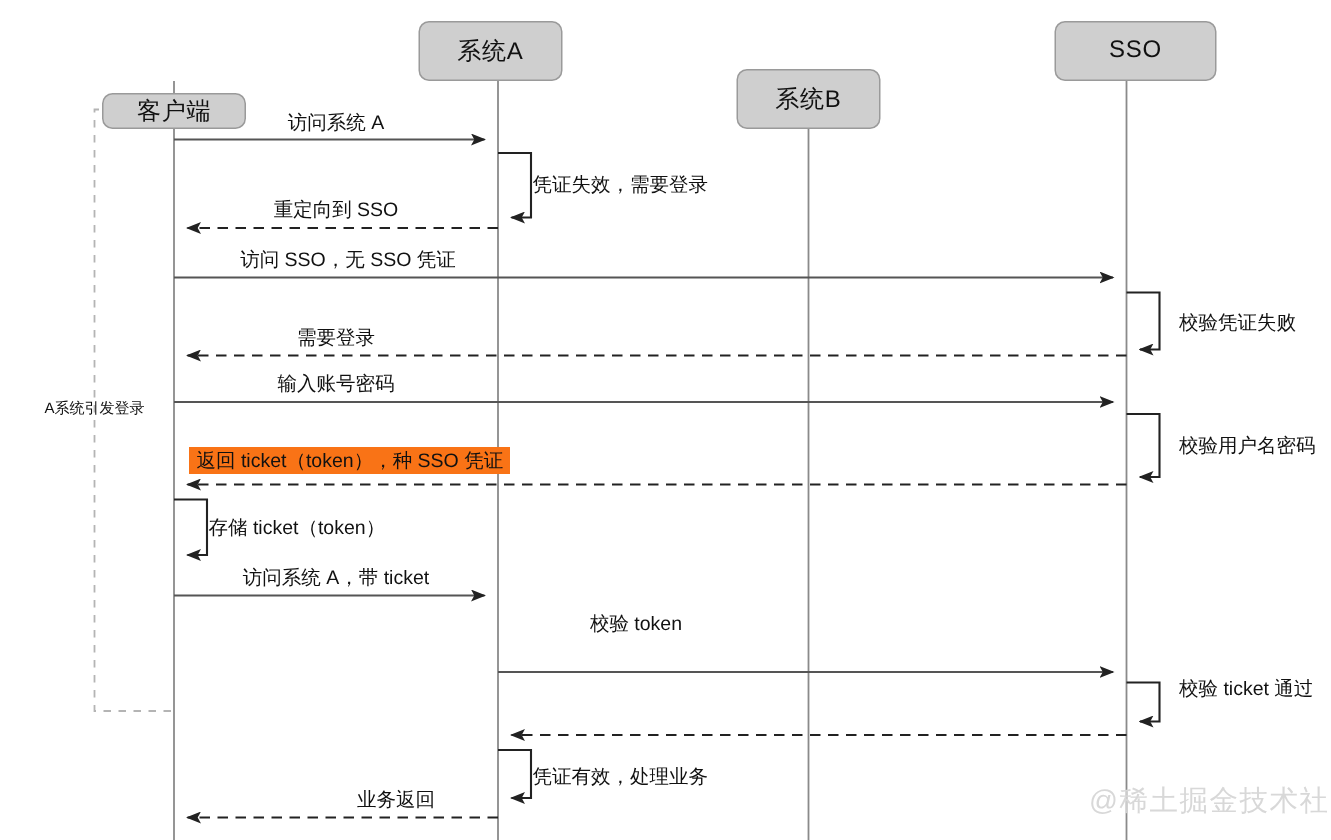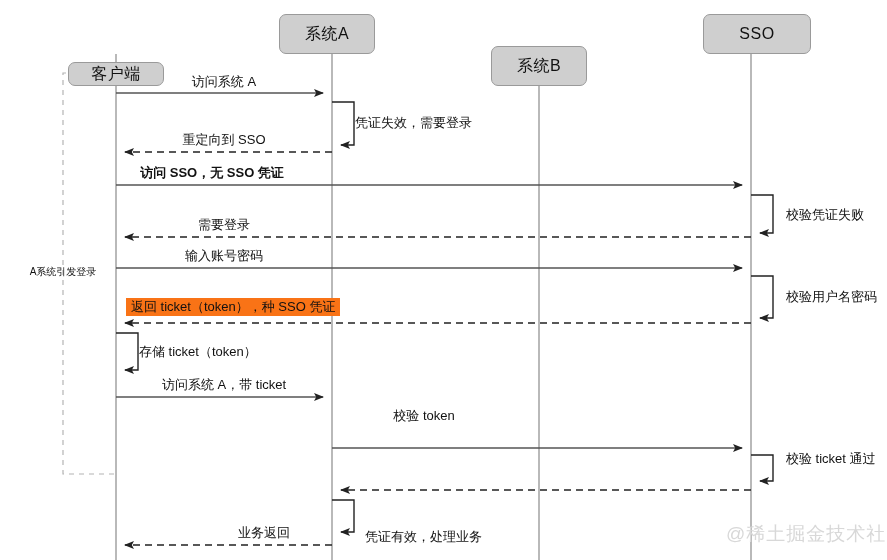--- a/index.html
+++ b/index.html
@@ -122,31 +122,31 @@
         <span>系统B</span>
       </div>
       <div class="actor-box" style="left: 703px; top: 14px; width: 108px; height: 40px;">
         <span>SSO</span>
       </div>
     </div>
   <div id="labels-layer">
       <div class="msg-label centered" style="left: 224px; top: 75px;">访问系统 A</div>
       <div class="msg-label" style="left: 355px; top: 116px;">凭证失效，需要登录</div>
       <div class="msg-label centered" style="left: 224px; top: 133px;">重定向到 SSO</div>
-      <div class="msg-label centered" style="left: 212px; top: 166px; font-weight: bold;">访问 SSO，无 SSO 凭证</div>
+      <div class="msg-label centered" style="left: 232px; top: 166px;">访问 SSO，无 SSO 凭证</div>
       <div class="msg-label" style="left: 786px; top: 208px;">校验凭证失败</div>
       <div class="msg-label centered" style="left: 224px; top: 218px;">需要登录</div>
       <div class="msg-label centered" style="left: 224px; top: 249px;">输入账号密码</div>
       <div class="msg-label" style="left: 786px; top: 290px;">校验用户名密码</div>
       <div class="msg-label centered highlight" style="left: 126px; top: 298px; transform: none;">返回 ticket（token），种 SSO 凭证</div>
       <div class="msg-label" style="left: 139px; top: 345px;">存储 ticket（token）</div>
       <div class="msg-label centered" style="left: 224px; top: 378px;">访问系统 A，带 ticket</div>
       <div class="msg-label centered" style="left: 424px; top: 409px;">校验 token</div>
       <div class="msg-label" style="left: 786px; top: 452px;">校验 ticket 通过</div>
-      <div class="msg-label" style="left: 355px; top: 530px; margin-left: 10px;">凭证有效，处理业务</div>
+      <div class="msg-label" style="left: 355px; top: 511px;">凭证有效，处理业务</div>
       <div class="msg-label centered" style="left: 224px; top: 526px; margin-left: 40px;">业务返回</div>
     </div>
 
   <div class="frag-label" id="fragment-label-el" style="left: 63px; top: 265px;">A系统引发登录</div>
 
   <div class="watermark" id="watermark-el" style="left: 726px; top: 521px; color: rgb(216, 216, 216);">@稀土掘金技术社区</div>
 
 </div>
 
 </body></html>

